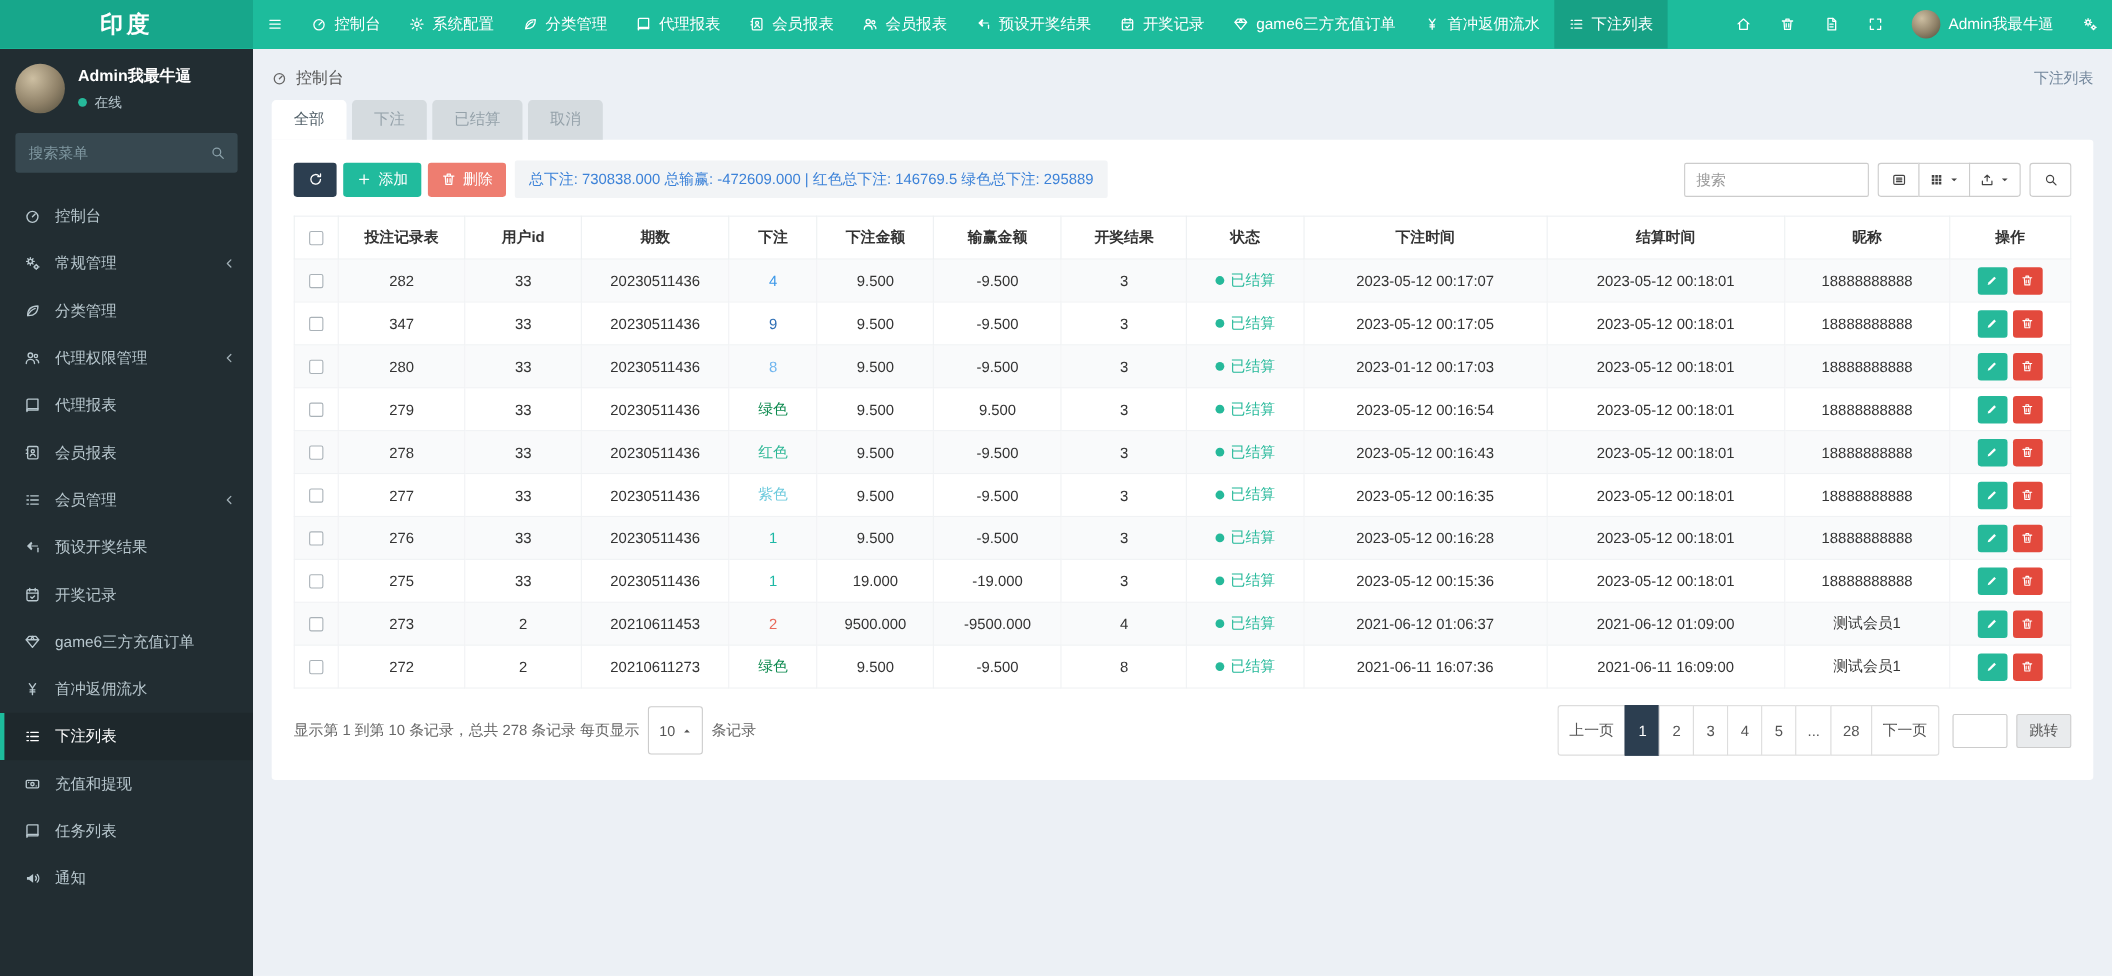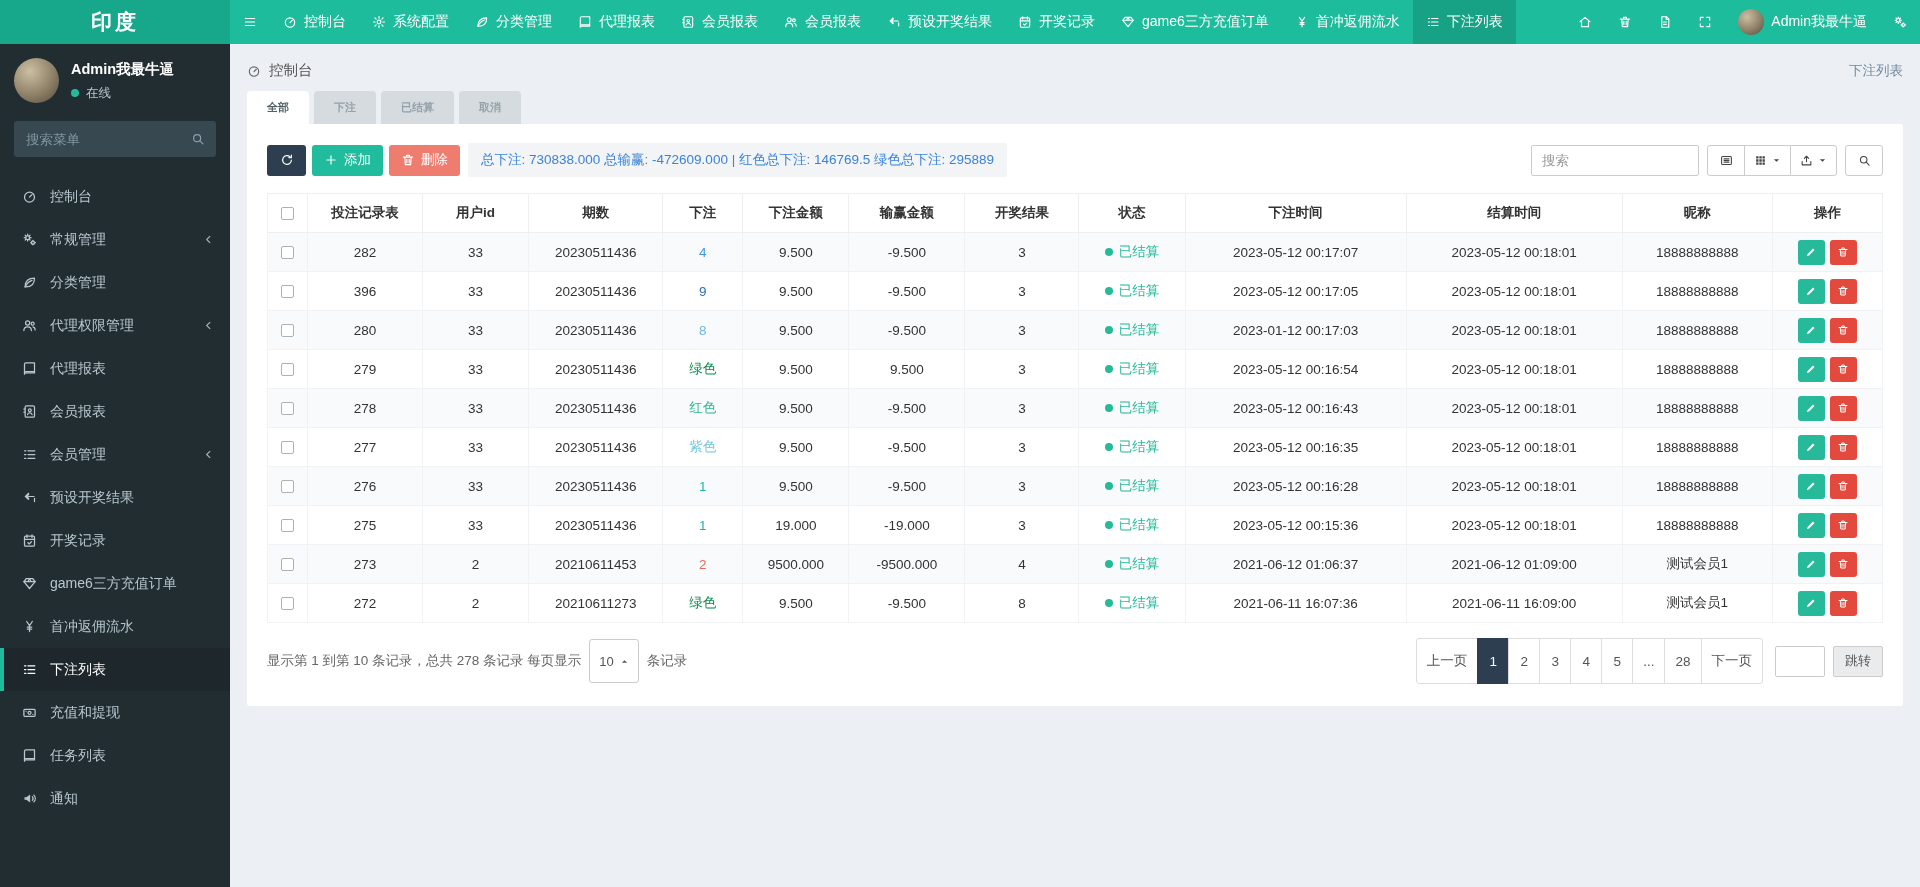--- a/index.html
+++ b/index.html
@@ -41,22 +41,22 @@
   .side-item .chev { margin-left:auto; width:11px; height:11px; opacity:.85; }
   .side-item.active { background:#1e282c; color:#fff; box-shadow:inset 4px 0 0 #1dbc9c; }
 
   
   .content { margin-left:230px; padding-top:44px; }
   .content-header { display:flex; justify-content:space-between; align-items:center;
     padding:17px 17px 11px; }
   .bc-left { display:flex; align-items:center; gap:8px; color:#555; font-size:14.5px; }
   .bc-right { color:#73879c; font-size:13.5px; }
   .tabs { padding:0 17px; display:flex; gap:5px; }
-  .tab { padding:9px 20px; font-size:11px; color:#95a2aa; background:#d5dbdf;
-    border-radius:4px 4px 0 0; cursor:pointer;font-weight:bold; }
+  .tab { padding:9px 20px; font-size:14px; color:#95a2aa; background:#d5dbdf;
+    border-radius:4px 4px 0 0; cursor:pointer; }
   .tab.active { background:#fff; color:#526069; }
   .card { margin:0 17px; background:#fff; border-radius:0 3px 3px 3px; padding:19px 20px 22px; }
 
   
   .toolbar { display:flex; align-items:center; }
   .btn { height:31px; border:none; border-radius:3px; color:#fff; font-size:13.5px;
     display:inline-flex; align-items:center; gap:6px; padding:0 12px; cursor:pointer;justify-content:space-between; }
   .btn-refresh { background:#2c3e50; width:39px; justify-content:center; padding:0; }
   .btn-add { background:#21bb9d; margin-left:6px; }
   .btn-del { background:#ee7d70; margin-left:6px; }
@@ -582,21 +582,21 @@
                   <use href="#i-pencil"></use>
                 </svg>
               </button><button class="abtn del">
                 <svg class="ic">
                   <use href="#i-trash"></use>
                 </svg>
               </button></td>
           </tr>
           <tr>
             <td><span class="cb"></span></td>
-            <td>396</td>
+            <td>347</td>
             <td>33</td>
             <td>20230511436</td>
             <td style="color: rgb(47, 111, 181);">9</td>
             <td>9.500</td>
             <td>-9.500</td>
             <td>3</td>
             <td><span class="status-cell">
                 <span class="dot"></span>
                 <span>已结算</span>
               </span></td>

